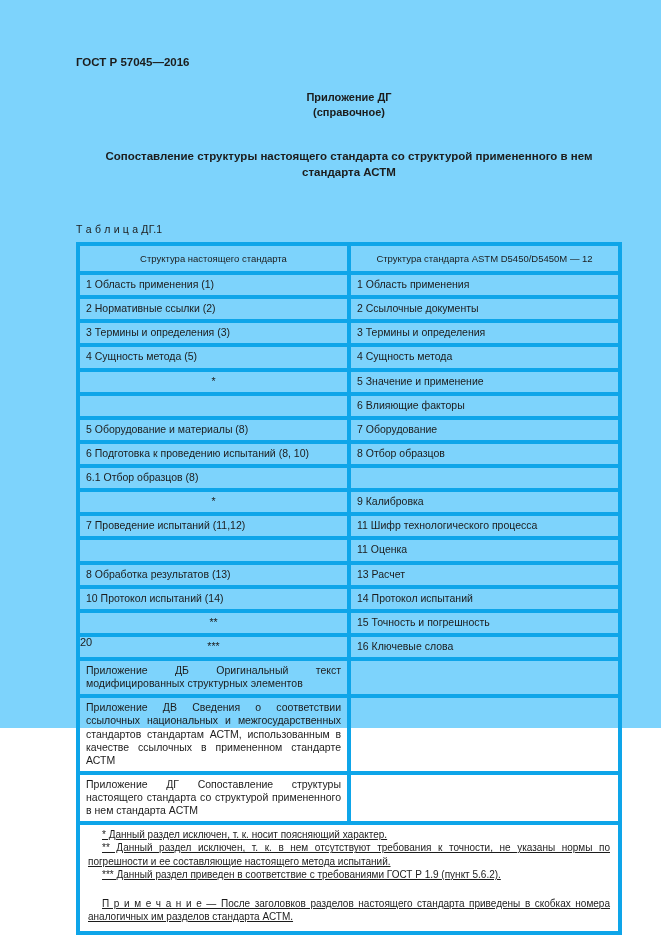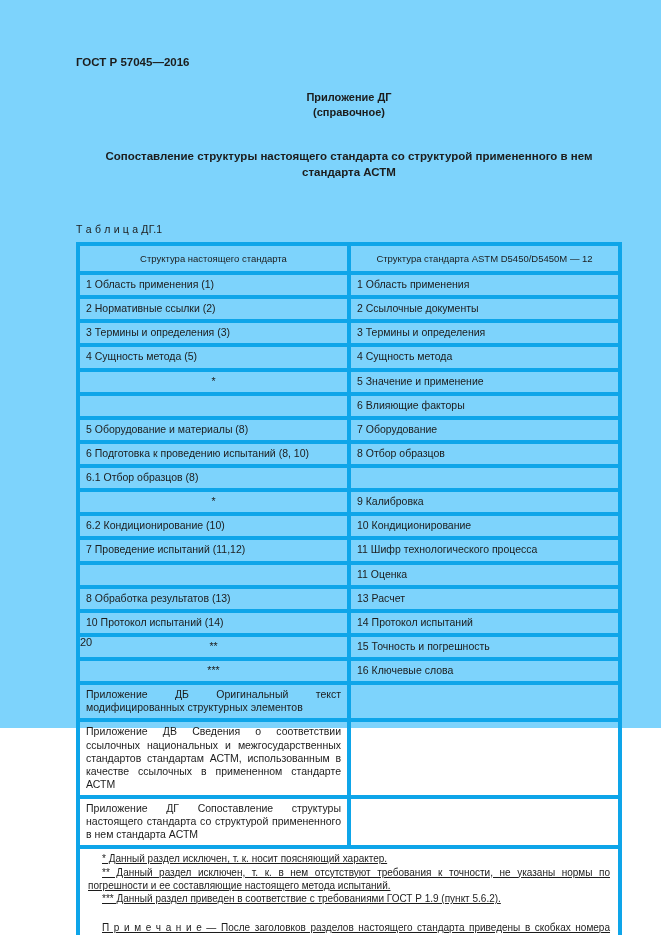--- a/index.html
+++ b/index.html
@@ -140,24 +140,20 @@
           <td>6 Подготовка к проведению испытаний (8, 10)</td>
           <td>8 Отбор образцов</td>
         </tr>
         <tr>
           <td>6.1 Отбор образцов (8)</td>
           <td></td>
         </tr>
         <tr>
           <td class="center">*</td>
           <td>9 Калибровка</td>
-        </tr>
-        <tr>
-          <td>6.2 Кондиционирование (10)</td>
-          <td>10 Кондиционирование</td>
         </tr>
         <tr>
           <td>7 Проведение испытаний (11,12)</td>
           <td>11 Шифр технологического процесса</td>
         </tr>
         <tr>
           <td class="center"></td>
           <td>11 Оценка</td>
         </tr>
         <tr>

